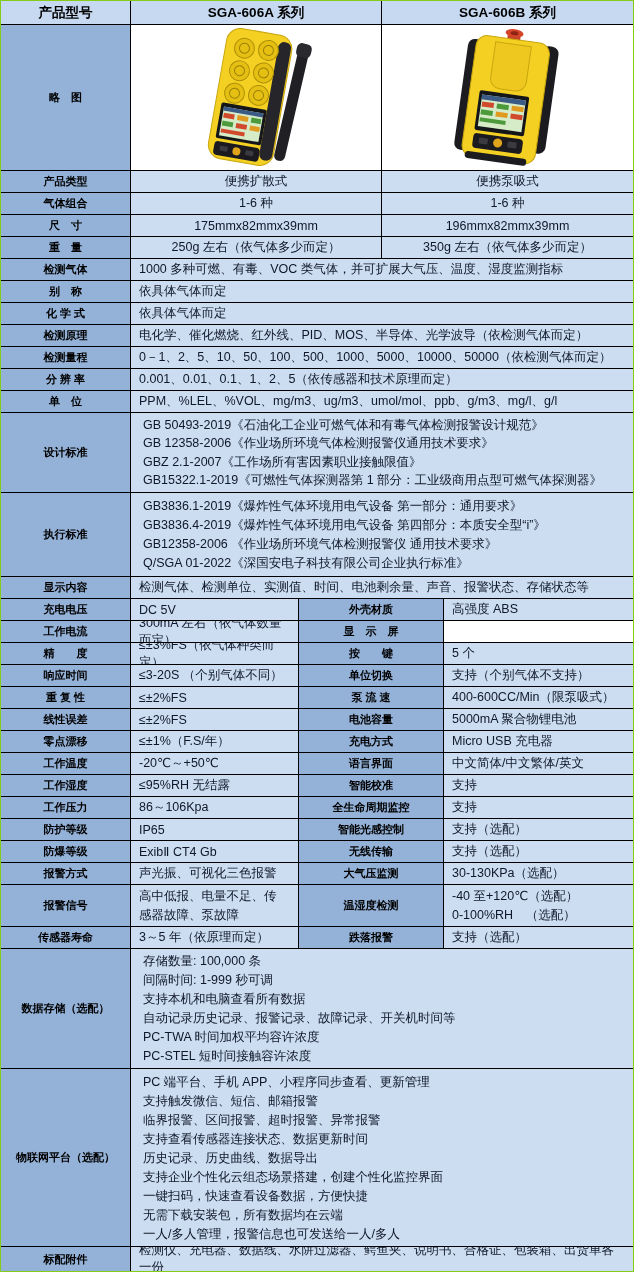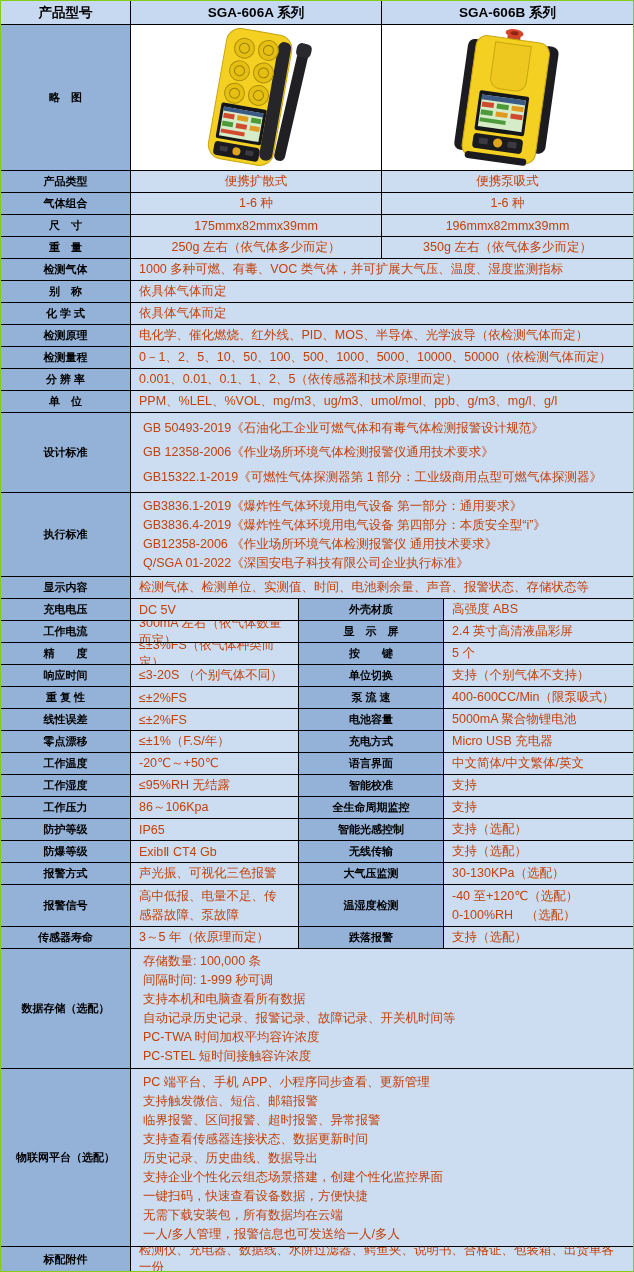--- a/index.html
+++ b/index.html
@@ -23,21 +23,21 @@
   .h146 { height: 146px; }
   .h22 { height: 22px; }
   .h80 { height: 80px; }
   .h84 { height: 84px; }
   .h42 { height: 42px; }
   .h120 { height: 120px; }
   .h178 { height: 178px; }
   
   .hdr { background: #c6d9f0; font-weight: bold; font-size: 13.5px; justify-content: center; }
   .lbl { background: #94b2d8; font-weight: bold; font-size: 11px; justify-content: center; text-align: center; line-height: 17px; }
-  .val { background: #cdddf1; font-size: 12.5px; color: #c2410c; }
+  .val { background: #cdddf1; font-size: 12.5px; color: #0f172a; }
   .val.center { justify-content: center; }
   .val.left { justify-content: flex-start; padding-left: 8px; padding-right: 11px; }
   .white { background: #ffffff; justify-content: center; }
   .lines { flex-direction: column; align-items: stretch; justify-content: space-around; padding: 3px 12px; }
   .lines div { line-height: 14px; }
   .stack { justify-content: center; line-height: 19px; }
   .prelines { white-space: pre-line; line-height: 19px; align-items: center; }
   .wrap2 { line-height: 19px; padding-top: 1px; }
 </style>
 </head>
@@ -173,20 +173,21 @@
   <div class="row h22">
     <div class="cell lbl w-lbl">单　位</div>
     <div class="cell val left w-merged last">PPM、%LEL、%VOL、mg/m3、ug/m3、umol/mol、ppb、g/m3、mg/l、g/l</div>
   </div>
 
   <div class="row h80">
     <div class="cell lbl w-lbl">设计标准</div>
     <div class="cell val w-merged lines last">
       <div>GB 50493-2019《石油化工企业可燃气体和有毒气体检测报警设计规范》</div>
       <div>GB 12358-2006《作业场所环境气体检测报警仪通用技术要求》</div>
+      <div>GBZ 2.1-2007《工作场所有害因素职业接触限值》</div>
       <div>GB15322.1-2019《可燃性气体探测器第 1 部分：工业级商用点型可燃气体探测器》</div>
     </div>
   </div>
 
   <div class="row h84">
     <div class="cell lbl w-lbl">执行标准</div>
     <div class="cell val w-merged lines last">
       <div>GB3836.1-2019《爆炸性气体环境用电气设备 第一部分：通用要求》</div>
       <div>GB3836.4-2019《爆炸性气体环境用电气设备 第四部分：本质安全型“i”》</div>
       <div>GB12358-2006 《作业场所环境气体检测报警仪 通用技术要求》</div>
@@ -202,21 +203,20 @@
   <div class="row h22">
     <div class="cell lbl w-lbl">充电电压</div>
     <div class="cell val left w-q1">DC 5V</div>
     <div class="cell lbl w-q2">外壳材质</div>
     <div class="cell val left w-q3 last">高强度 ABS</div>
   </div>
   <div class="row h22">
     <div class="cell lbl w-lbl">工作电流</div>
     <div class="cell val left w-q1">300mA 左右（依气体数量而定）</div>
     <div class="cell lbl w-q2">显　示　屏</div>
-    <div class="cell val left w-q3 last">2.4 英寸高清液晶彩屏</div>
   </div>
   <div class="row h22">
     <div class="cell lbl w-lbl">精　　度</div>
     <div class="cell val left w-q1">≤±3%FS（依气体种类而定）</div>
     <div class="cell lbl w-q2">按　　键</div>
     <div class="cell val left w-q3 last">5 个</div>
   </div>
   <div class="row h22">
     <div class="cell lbl w-lbl">响应时间</div>
     <div class="cell val left w-q1">≤3-20S （个别气体不同）</div>

